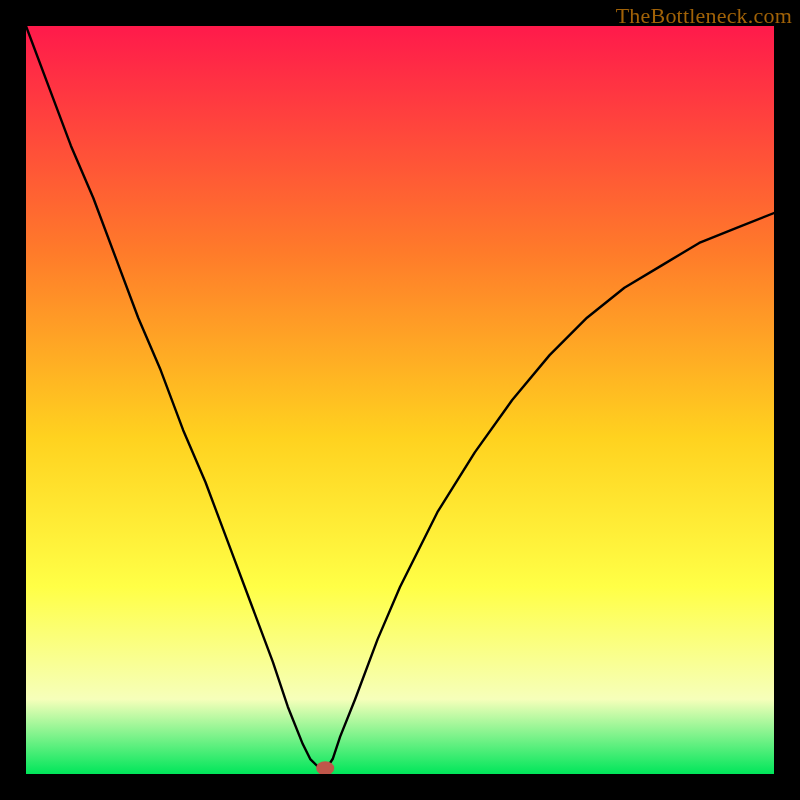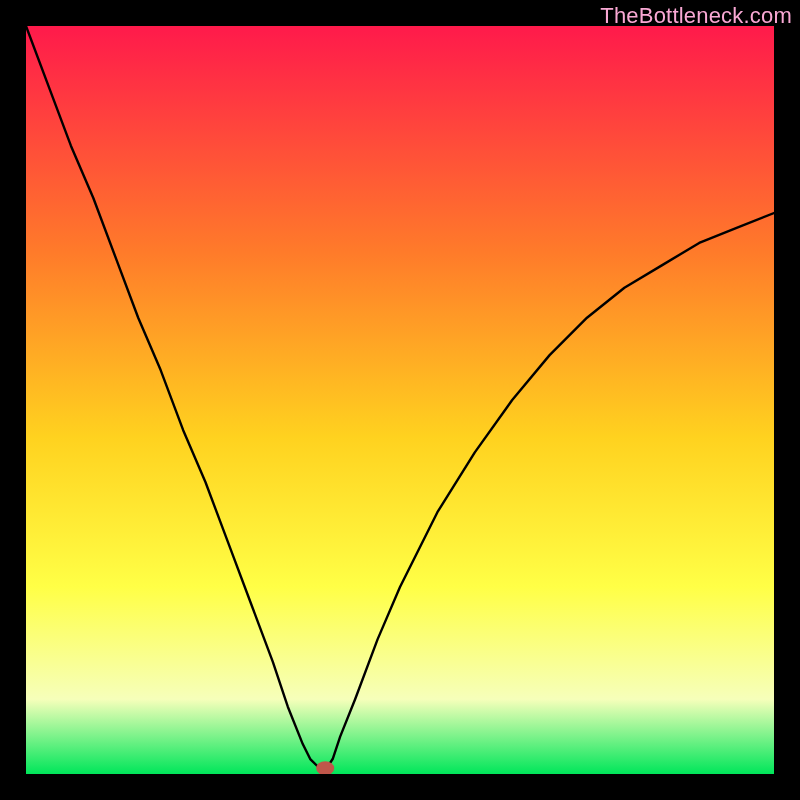--- a/index.html
+++ b/index.html
@@ -21,25 +21,26 @@
     left: 26px;
     top: 26px;
     width: 748px;
     height: 748px;
     overflow: hidden;
   }
   .watermark {
     position: absolute;
     top: 3px;
     right: 8px;
-    color: #f9a8d4;
+    color: #a16207;
     font-size: 22px;
     font-weight: 500;
     letter-spacing: 0.2px;
     user-select: none;
+    font-family: Liberation Serif, serif;
   }
   svg { display: block; }
 </style>
 </head>
 <body>
 
 <div class="frame">
   <div class="plot-area">
     <svg id="chart-svg" width="748" height="748" viewBox="0 0 748 748">
       <defs>

